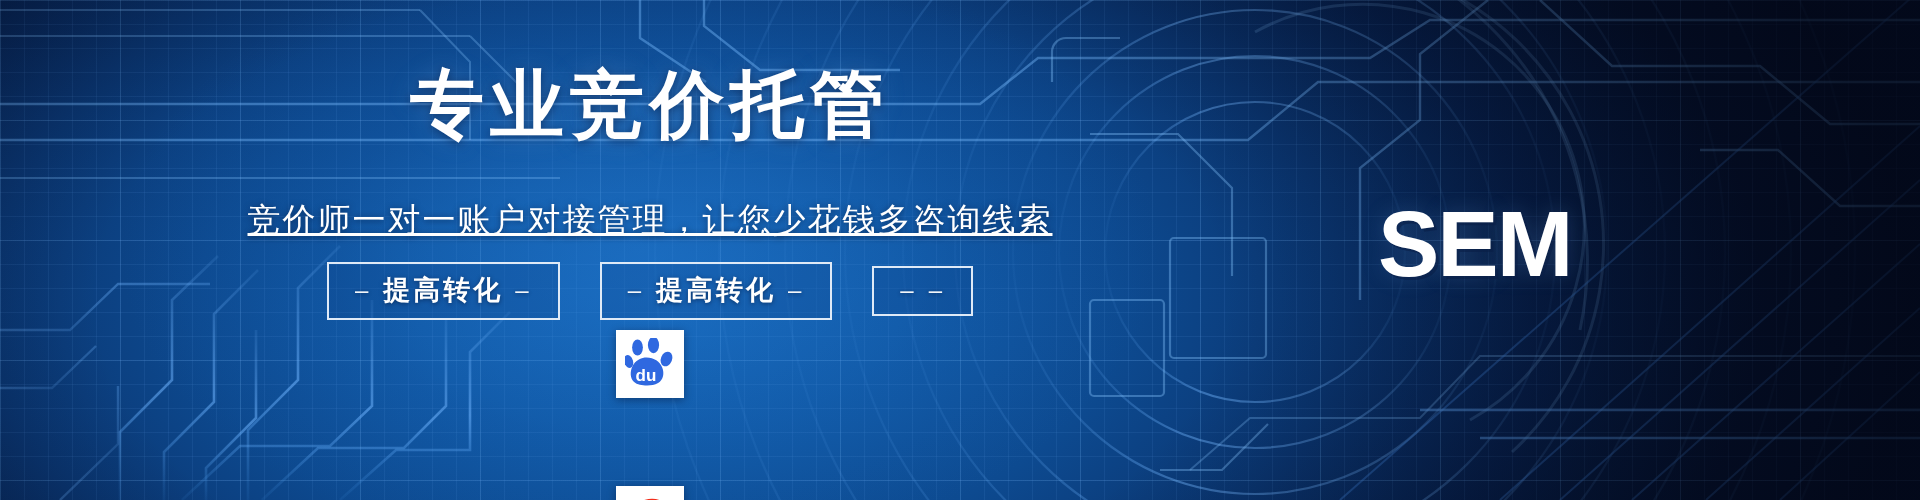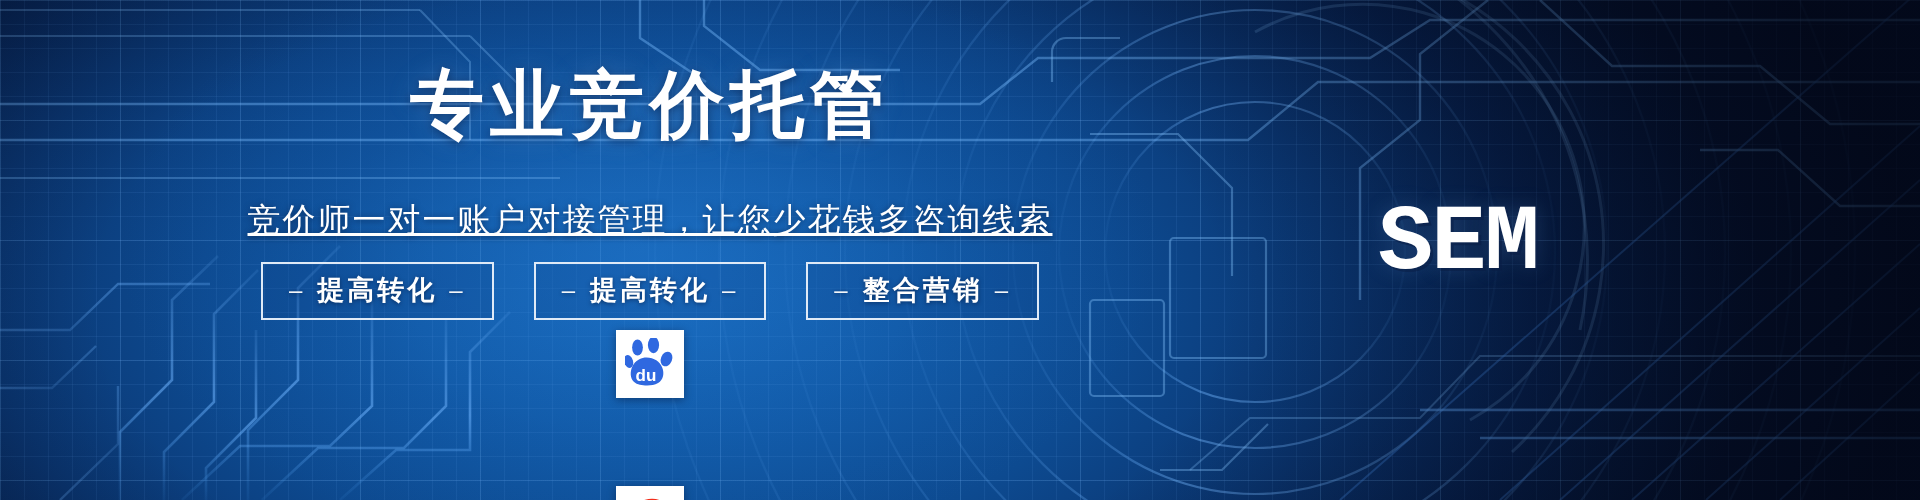--- a/index.html
+++ b/index.html
@@ -78,21 +78,21 @@
   }
   .logo-tile{
     width:68px;height:68px;background:#ffffff;
     display:flex;align-items:center;justify-content:center;
     box-shadow:0 2px 8px rgba(0,10,35,.4);
   }
   .logo-tile svg{display:block;}
 
   .sem{
     position:absolute;left:1378px;top:198px;
-    font-family:Liberation Mono, monospace;
+    font-family:Liberation Sans, sans-serif;
     font-size:92px;font-weight:700;color:#ffffff;letter-spacing:-2px;
     text-shadow:3px 3px 0 rgba(10,30,70,.55), 0 0 22px rgba(120,180,255,.22);
     line-height:1;
   }
 </style>
 </head>
 <body>
 
 <div class="banner">
 
@@ -209,21 +209,20 @@
       </div>
 
       <div class="tag">
         <span class="dash">–</span>
         <span>提高转化</span>
         <span class="dash">–</span>
       </div>
 
       <div class="tag">
         <span class="dash">–</span>
-        <span>整合营销</span>
         <span class="dash">–</span>
       </div>
     </div>
 
     <div class="logos">
 
       <div class="logo-tile">
         <svg width="50" height="52" viewBox="0 0 50 52">
           <g fill="#2f68e0">
             <ellipse cx="12.5" cy="9.5" rx="5.4" ry="8"></ellipse>

